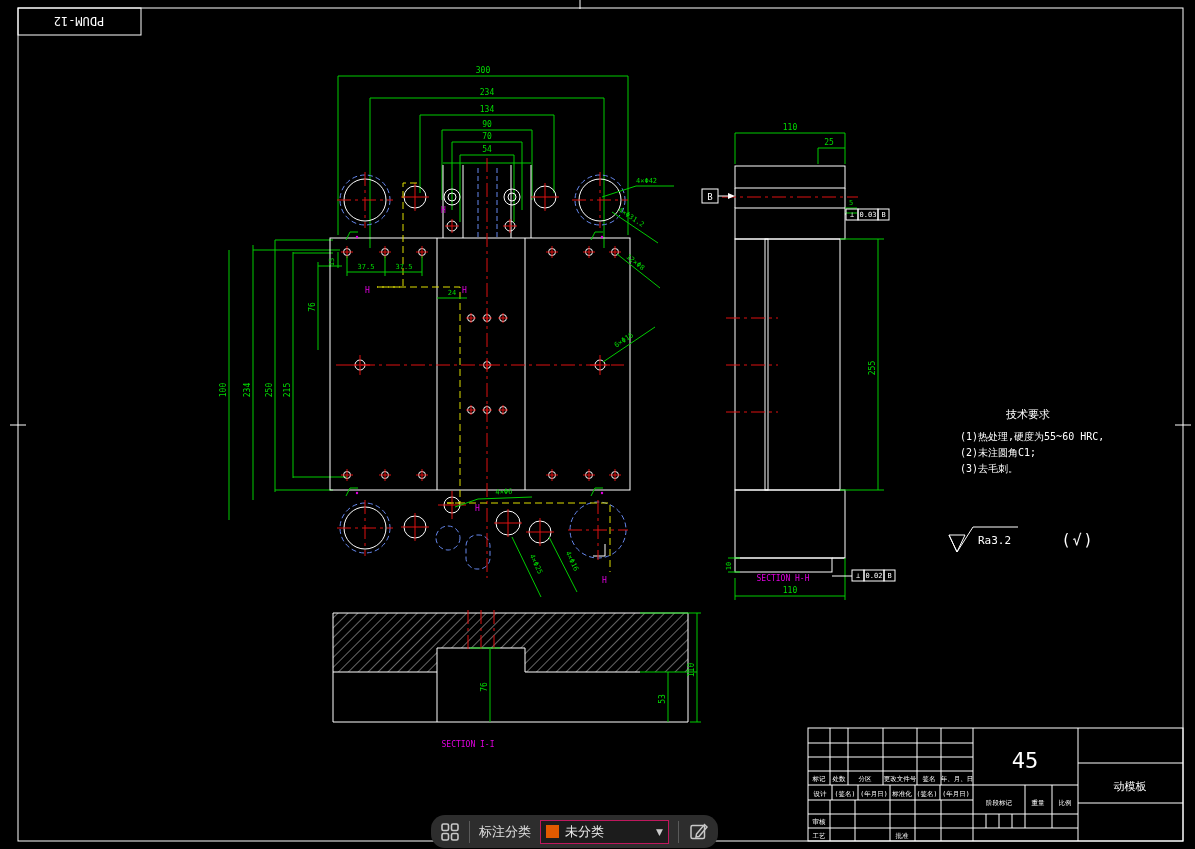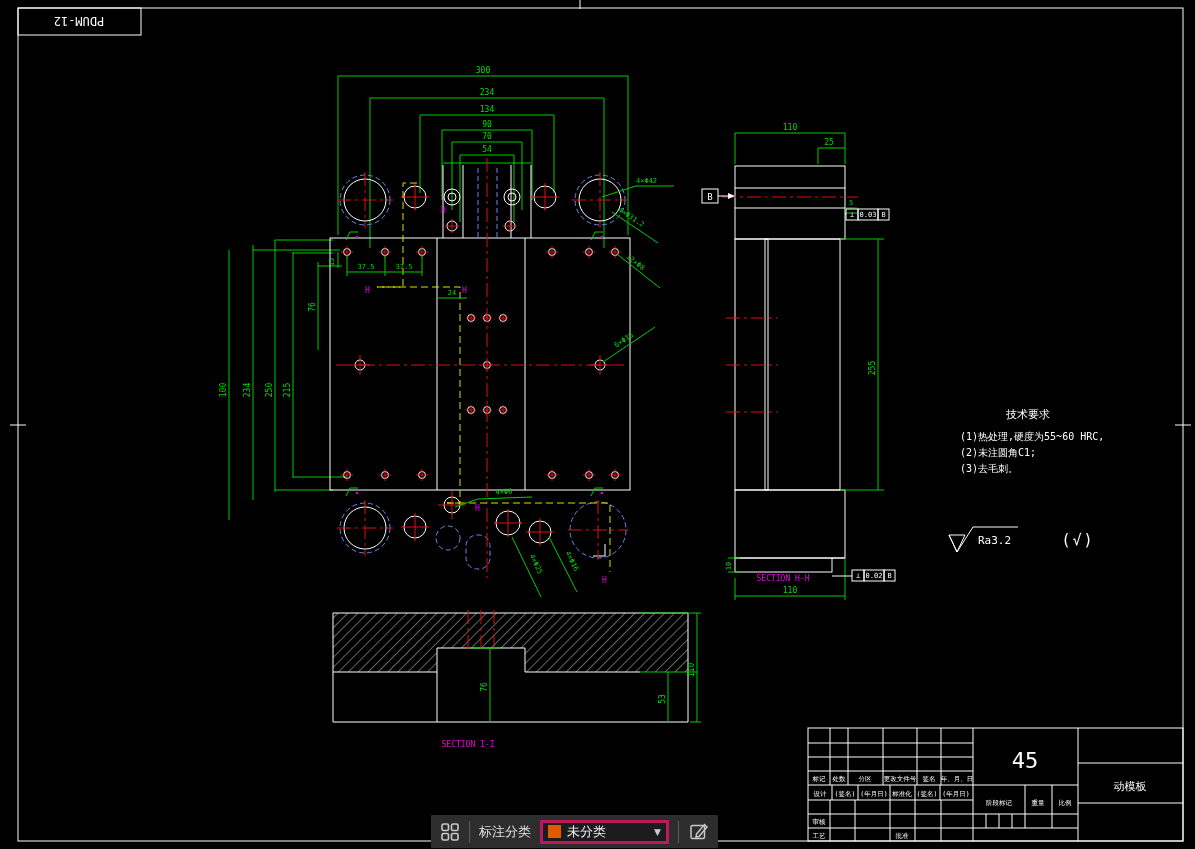--- a/index.html
+++ b/index.html
@@ -14,26 +14,26 @@
   .y{stroke:#dddd00;fill:none;stroke-width:1;stroke-dasharray:7 4;}
   .b{stroke:#6688ee;fill:none;stroke-width:1;stroke-dasharray:5 3;}
   text{font-family:"DejaVu Sans Mono",monospace;}
   .tg{fill:#00dd00;font-size:8px;stroke:none;}
   .tg7{fill:#00dd00;font-size:7px;stroke:none;}
   .tw{fill:#ffffff;stroke:none;}
   .tm{fill:#e000e0;font-size:8px;stroke:none;}
   .mid{text-anchor:middle;}
   
   #toolbar{position:absolute;left:431px;top:815px;width:287px;height:33px;
-    background:#2d2d2d;border-radius:1px;display:flex;align-items:center;
+    background:#2d2d2d;border-radius:14px;display:flex;align-items:center;
     padding:0 9px;gap:9px;box-sizing:border-box;}
   #toolbar .sep{width:1px;height:22px;background:#5a5a5a;}
   #toolbar .lbl{color:#e0e0e0;font-size:13px;white-space:nowrap;}
   #toolbar .dd{display:flex;align-items:center;gap:6px;width:130px;height:24px;
-    background:#1c1c1c;border:3px solid #be185d;padding:0 5px;box-sizing:border-box;cursor:pointer;}
+    background:#1c1c1c;border:1px solid #be185d;padding:0 5px;box-sizing:border-box;cursor:pointer;}
   #toolbar .swatch{width:13px;height:13px;display:inline-block;}
   #toolbar .ddval{color:#eeeeee;font-size:13px;flex:1;white-space:nowrap;overflow:hidden;}
   #toolbar .arrow{color:#cccccc;font-size:9px;}
   #toolbar .ibtn{display:flex;align-items:center;justify-content:center;cursor:pointer;}
 </style>
 </head>
 <body>
 
 <div id="stage">
 <svg id="cad" width="1195" height="849" viewBox="0 0 1195 849">

